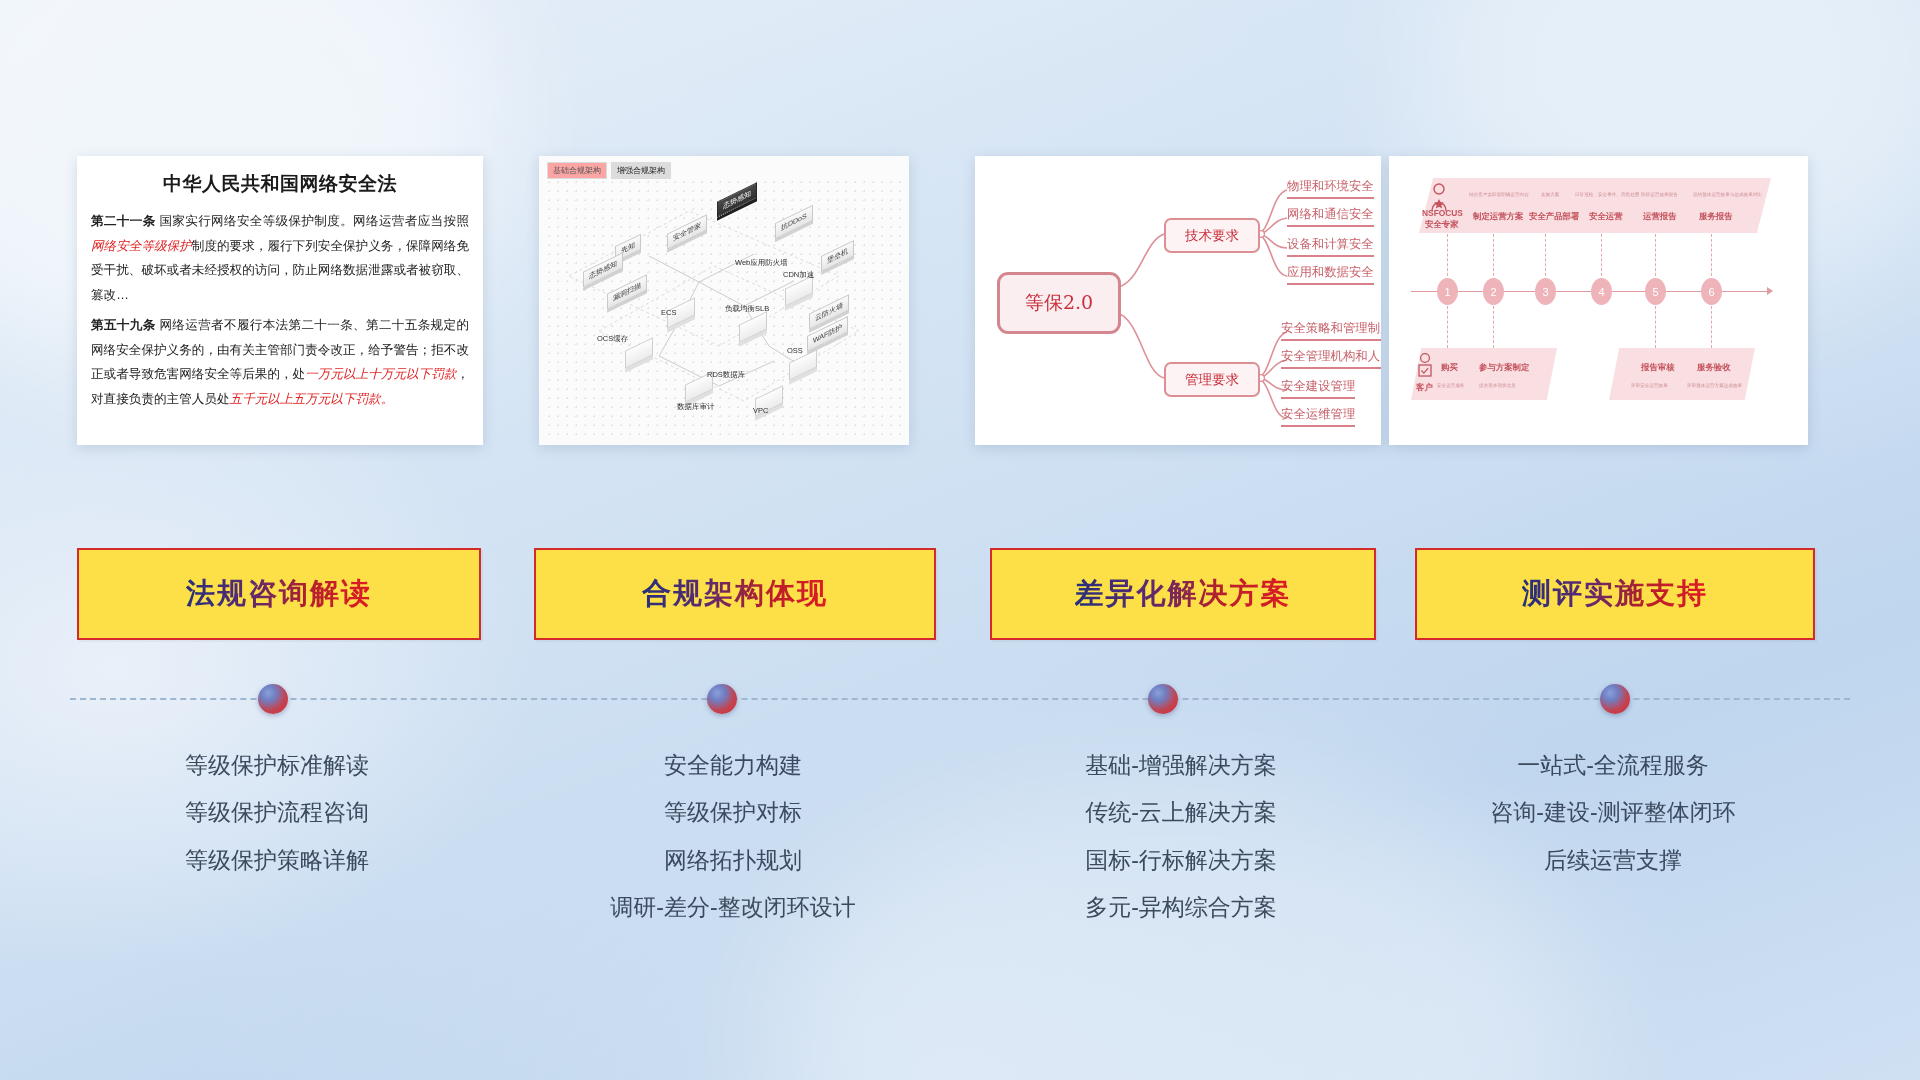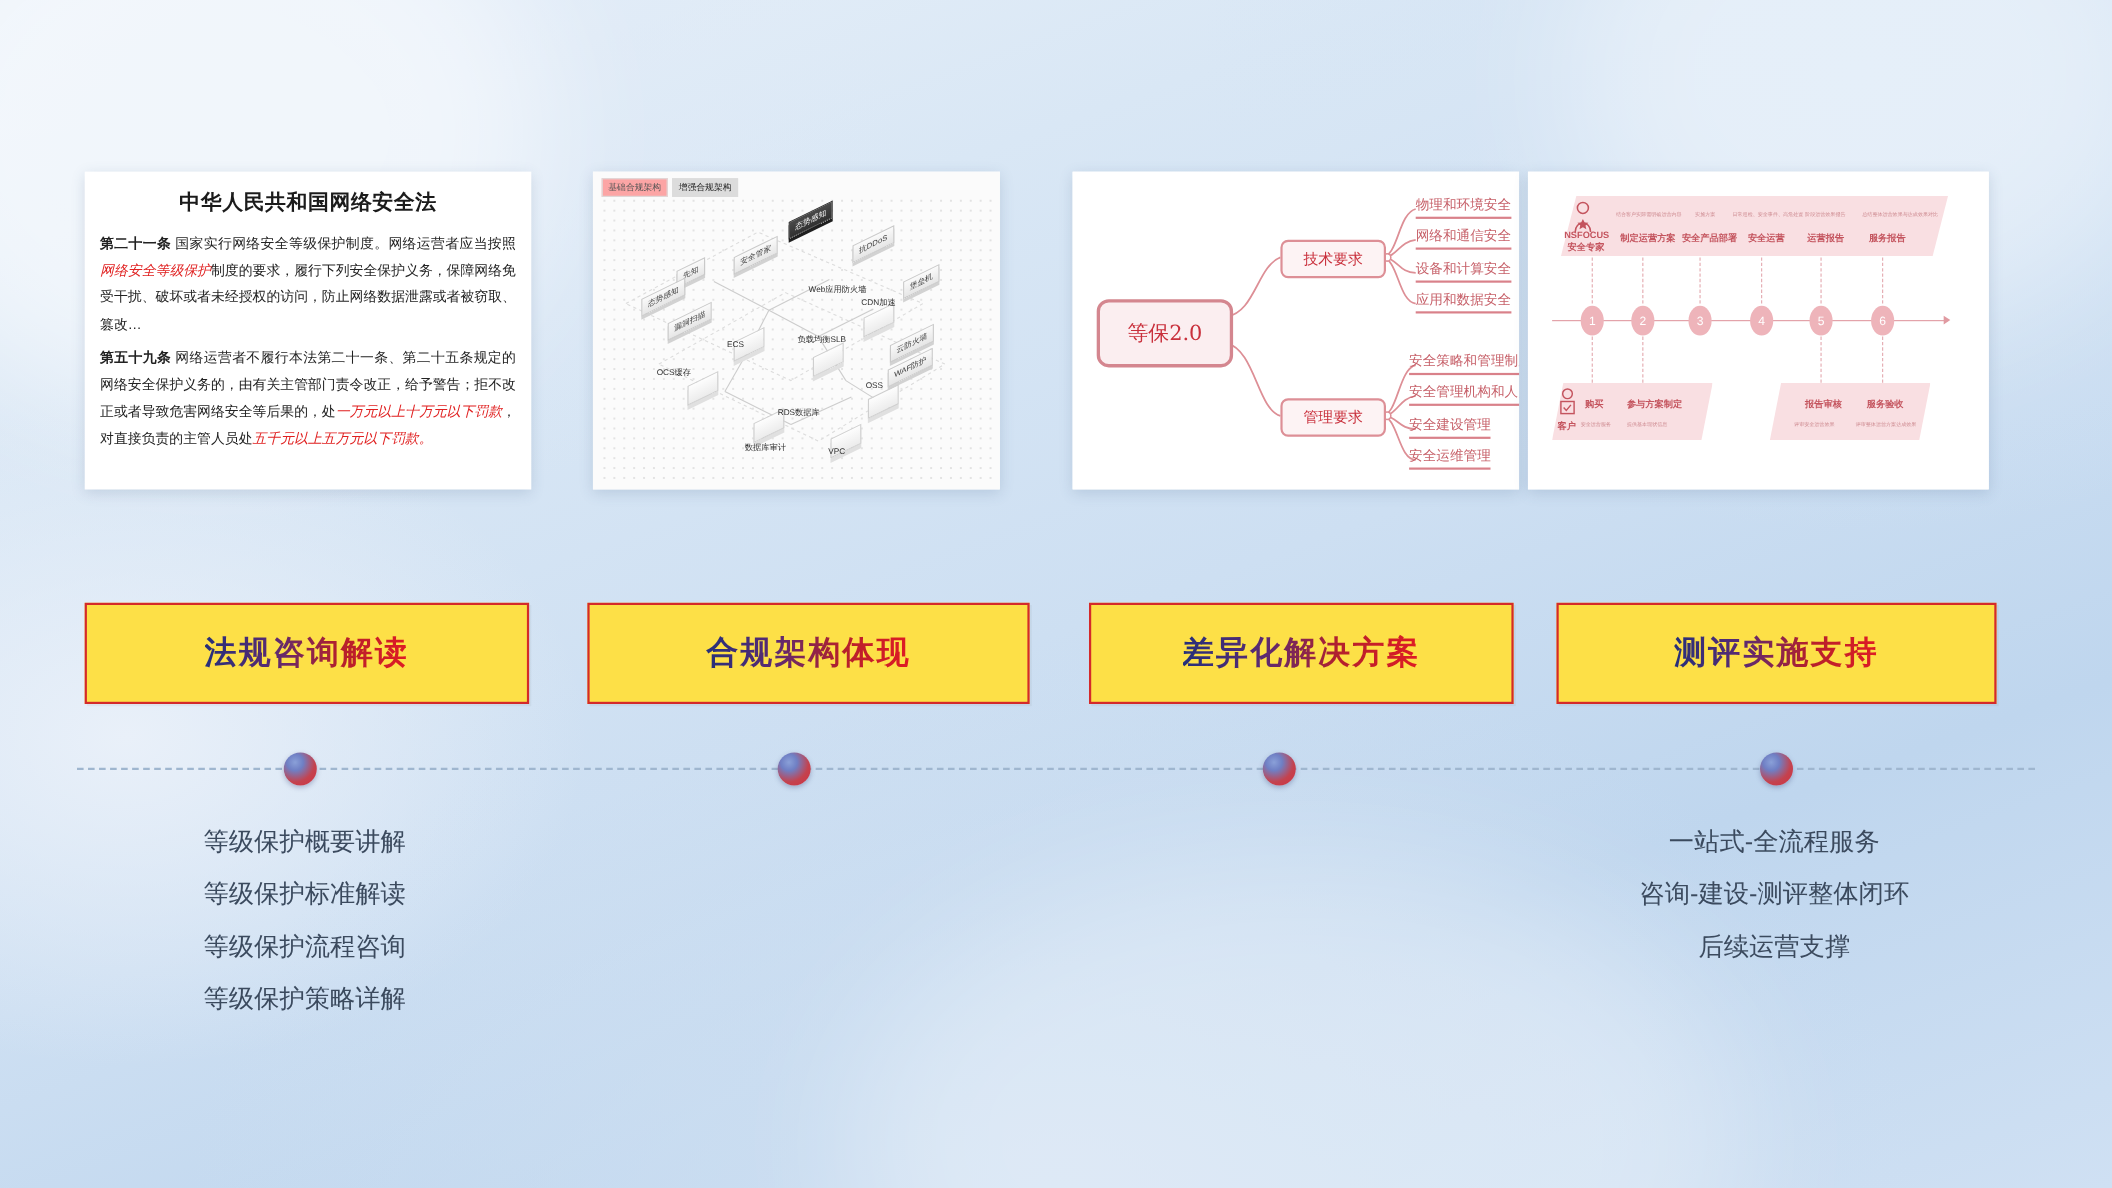--- a/index.html
+++ b/index.html
@@ -315,24 +315,35 @@
       <span class="tt">测评实施支持</span>
     </div>
 
     <div class="tl"></div>
     <div class="dot d1"></div>
     <div class="dot d2"></div>
     <div class="dot d3"></div>
     <div class="dot d4"></div>
 
     <div class="list l1">
-      <div>等级保护概要讲解</div>
       <div>等级保护标准解读</div>
       <div>等级保护流程咨询</div>
       <div>等级保护策略详解</div>
+    </div>
+    <div class="list l2">
+      <div>安全能力构建</div>
+      <div>等级保护对标</div>
+      <div>网络拓扑规划</div>
+      <div>调研-差分-整改闭环设计</div>
+    </div>
+    <div class="list l3">
+      <div>基础-增强解决方案</div>
+      <div>传统-云上解决方案</div>
+      <div>国标-行标解决方案</div>
+      <div>多元-异构综合方案</div>
     </div>
     <div class="list l4">
       <div>一站式-全流程服务</div>
       <div>咨询-建设-测评整体闭环</div>
       <div>后续运营支撑</div>
     </div>
   </div>
 
 </div>
 

